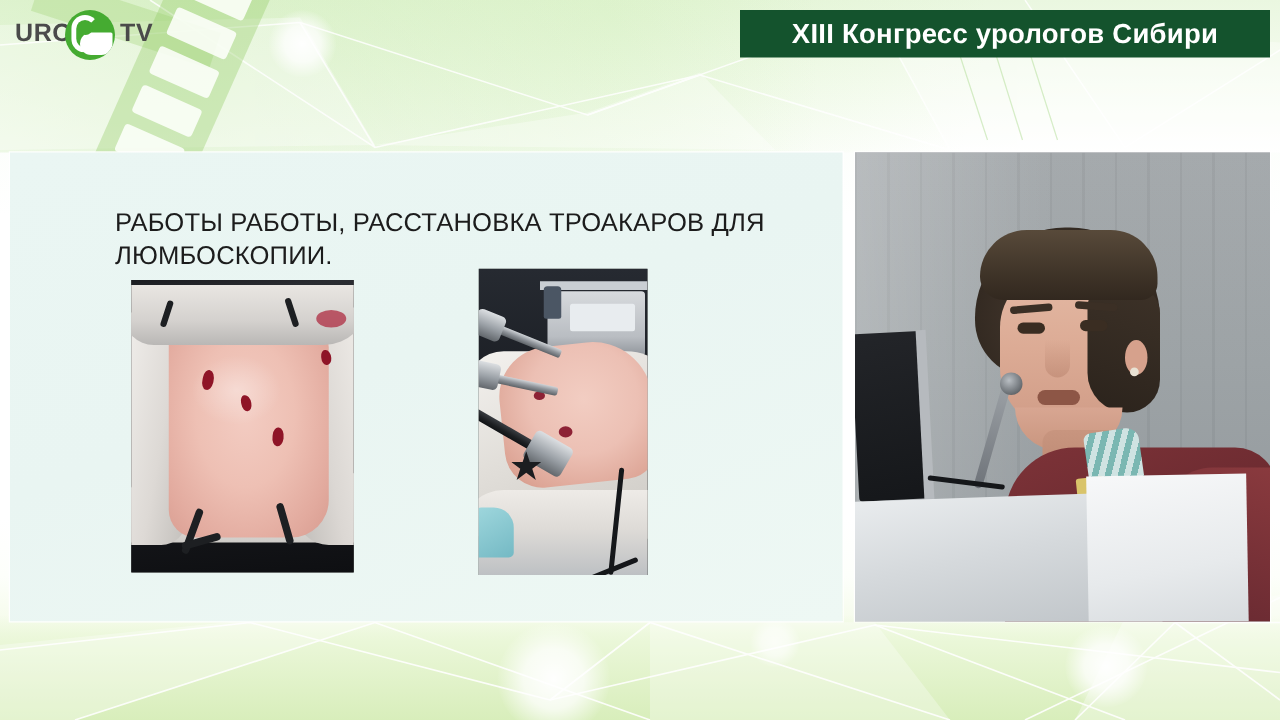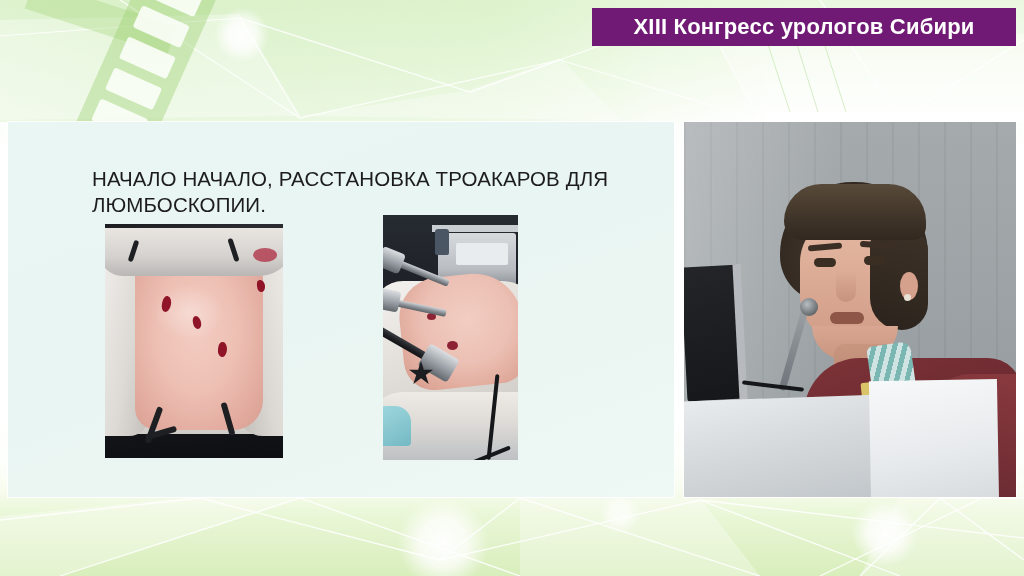--- a/index.html
+++ b/index.html
@@ -84,21 +84,21 @@
     background:#ffffff; border-radius:14px 2px 14px 14px;
   }
   .logo-mark .dot {
     position:absolute; left:11px; top:9px; width:11px; height:11px;
     border-radius:50%; background:#45ab31;
   }
 
   .congress-banner {
     position:absolute; left:592px; top:8px;
     width:424px; height:38px;
-    background:#701a75;
+    background:#14532d;
     display:flex; align-items:center; justify-content:center;
   }
   .congress-banner span {
     color:#ffffff; font-size:22px; font-weight:bold; letter-spacing:.2px;
     white-space:nowrap;
   }
   .date-badge {
     position:absolute; right:8px; top:52px;
     background:#fbfdfa; padding:3px 9px 4px 9px;
   }
@@ -421,28 +421,37 @@
 
   <div class="filmstrip-2"></div>
   <div class="filmstrip">
     <div class="hole" style="top:14px"></div>
     <div class="hole" style="top:48px"></div>
     <div class="hole" style="top:82px"></div>
     <div class="hole" style="top:116px"></div>
     <div class="hole" style="top:150px"></div>
   </div>
 
+  <div class="logo">
+    <span class="logo-text logo-uro">URO</span>
+    <div class="logo-mark">
+      <div class="swoosh-a"></div>
+      <div class="swoosh-b"></div>
+      <div class="dot"></div>
+    </div>
+    <span class="logo-text logo-tv">TV</span>
+  </div>
 
   <div class="congress-banner">
     <span>XIII Конгресс урологов Сибири</span>
   </div>
 
   <div class="slide">
 
-    <div class="slide-title">НАЧАЛО НАЧАЛО, РАССТАНОВКА ТРОАКАРОВ ДЛЯ ЛЮМБОСКОПИИ.</div>
+    <div class="slide-title">РАБОТЫ РАБОТЫ, РАССТАНОВКА ТРОАКАРОВ ДЛЯ ЛЮМБОСКОПИИ.</div>
 
     <div class="photo photo-1">
       <div class="p1-bg"></div>
       <div class="p1-drape-b"></div>
       <div class="p1-drape-l"></div>
       <div class="p1-drape-r"></div>
       <div class="p1-skin"></div>
       <div class="p1-skin-sheen"></div>
       <div class="p1-drape-top"></div>
       <div class="p1-blood"></div>

